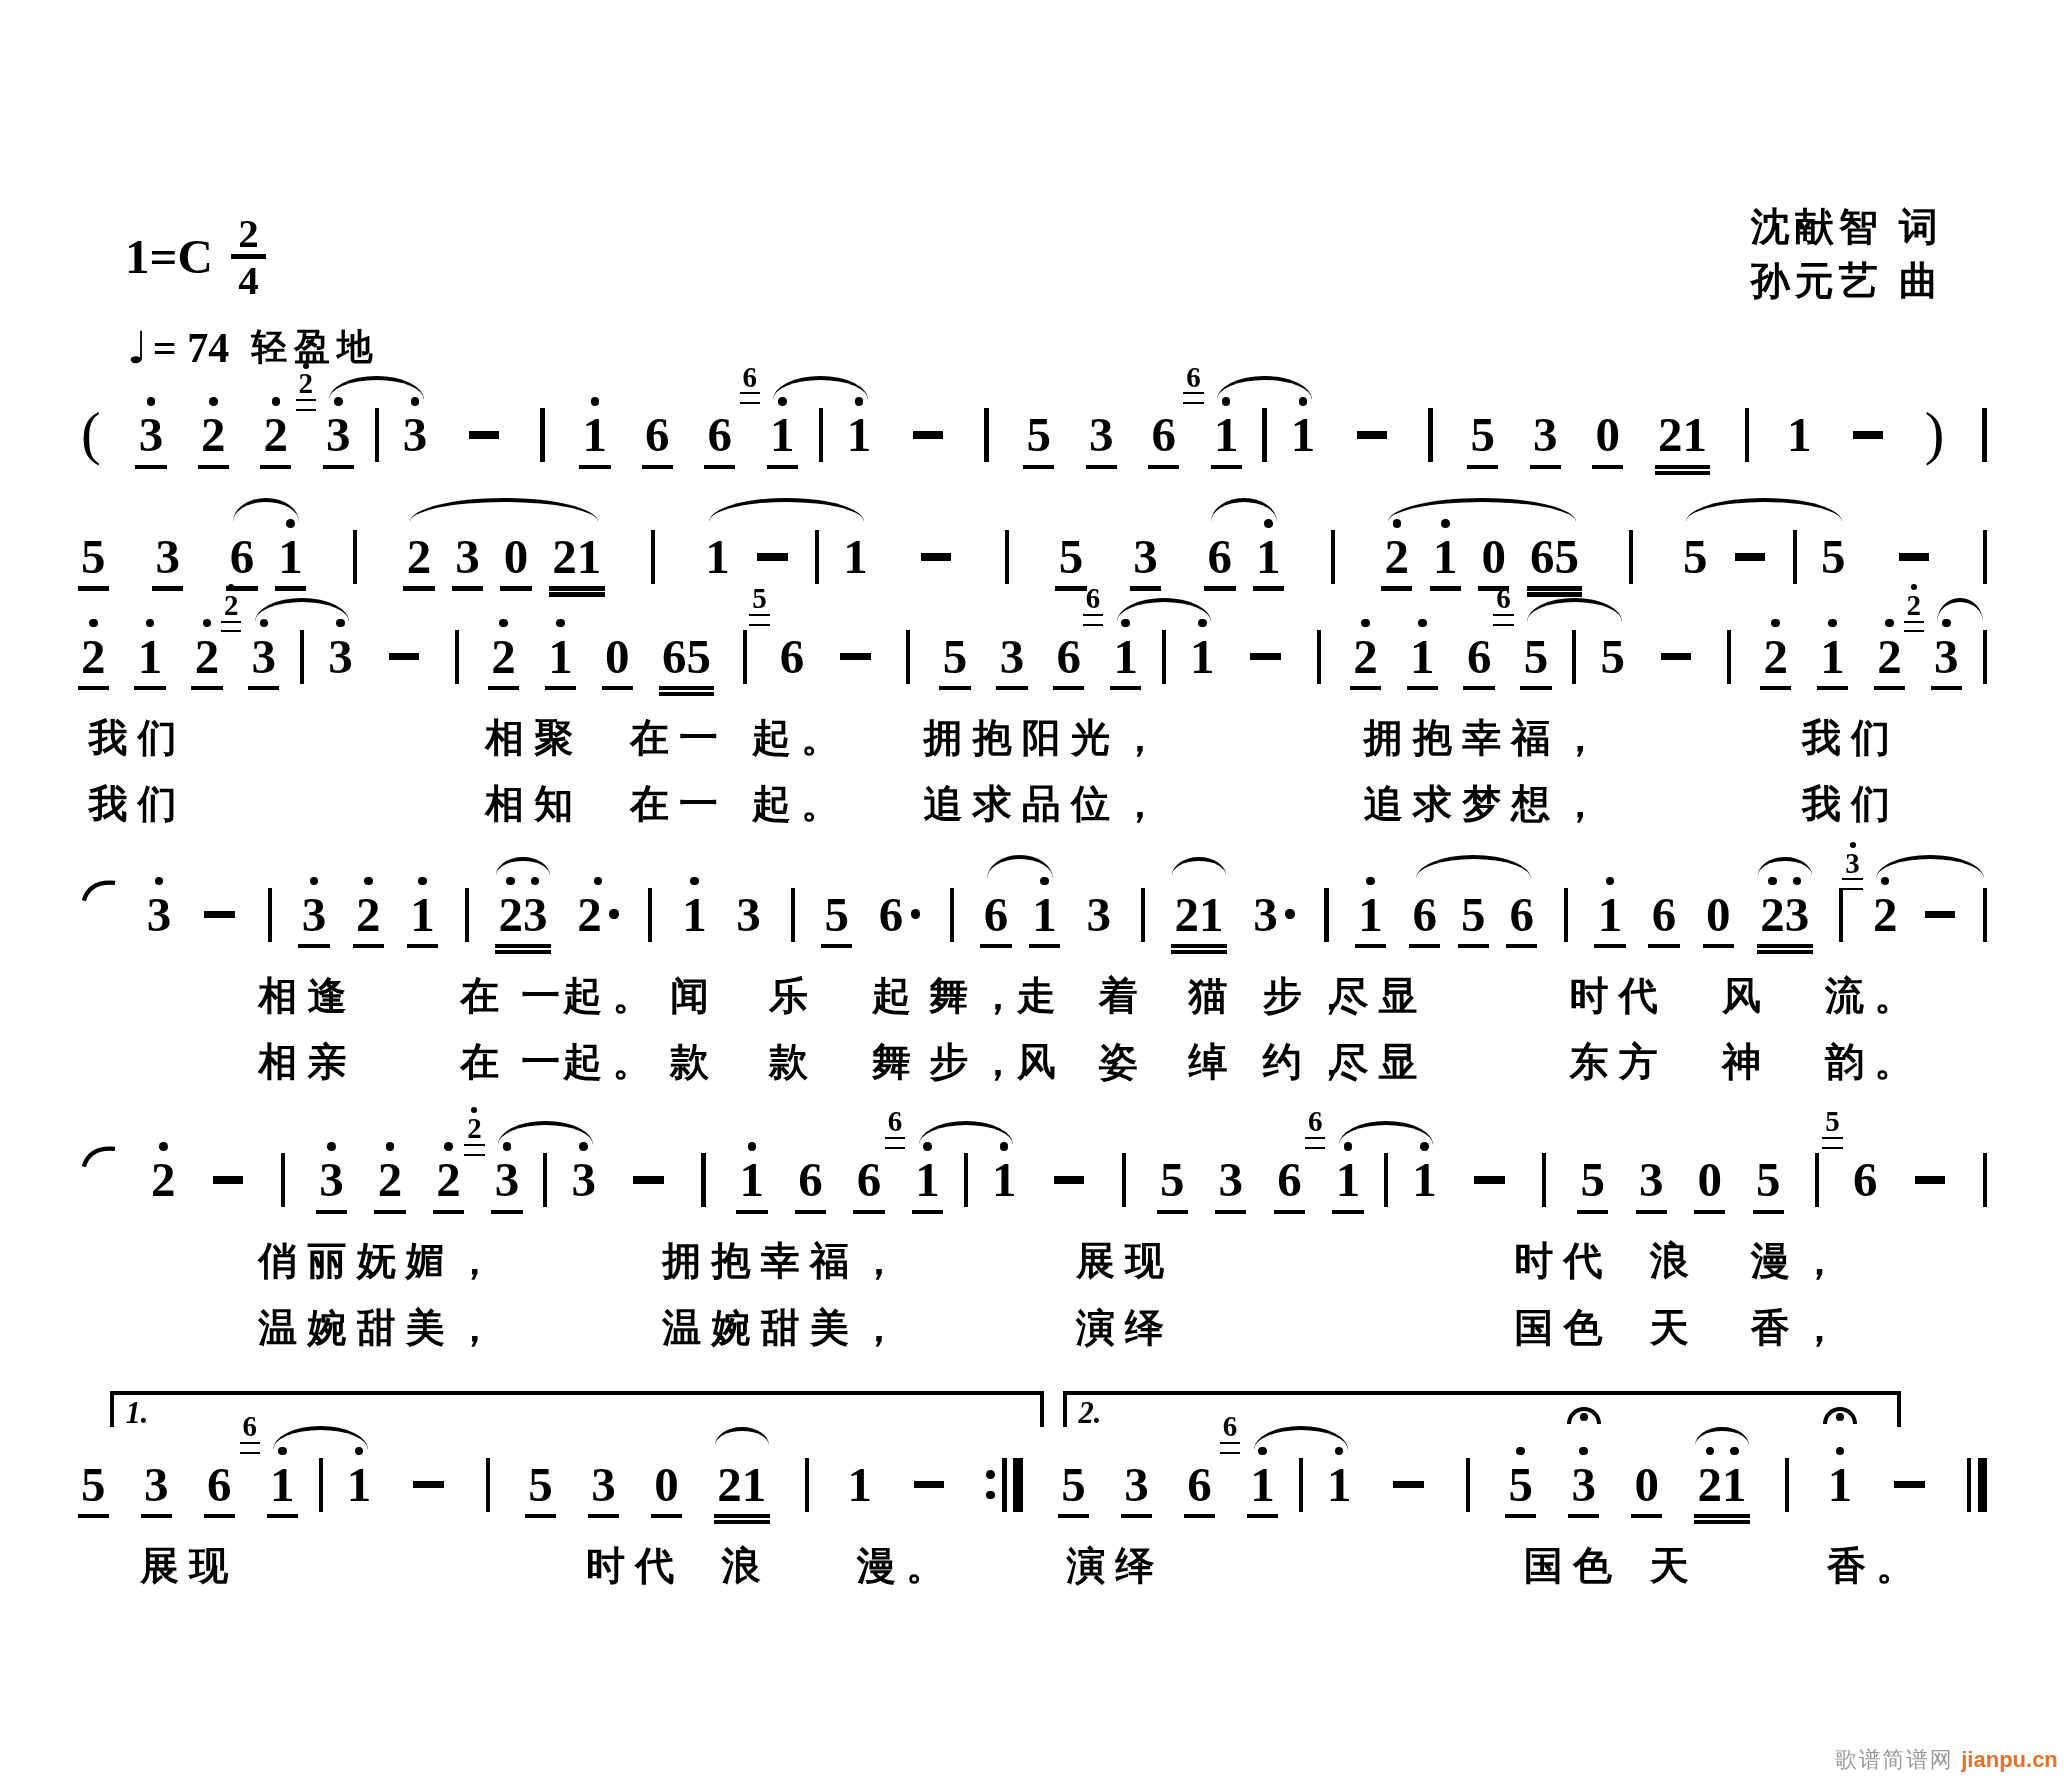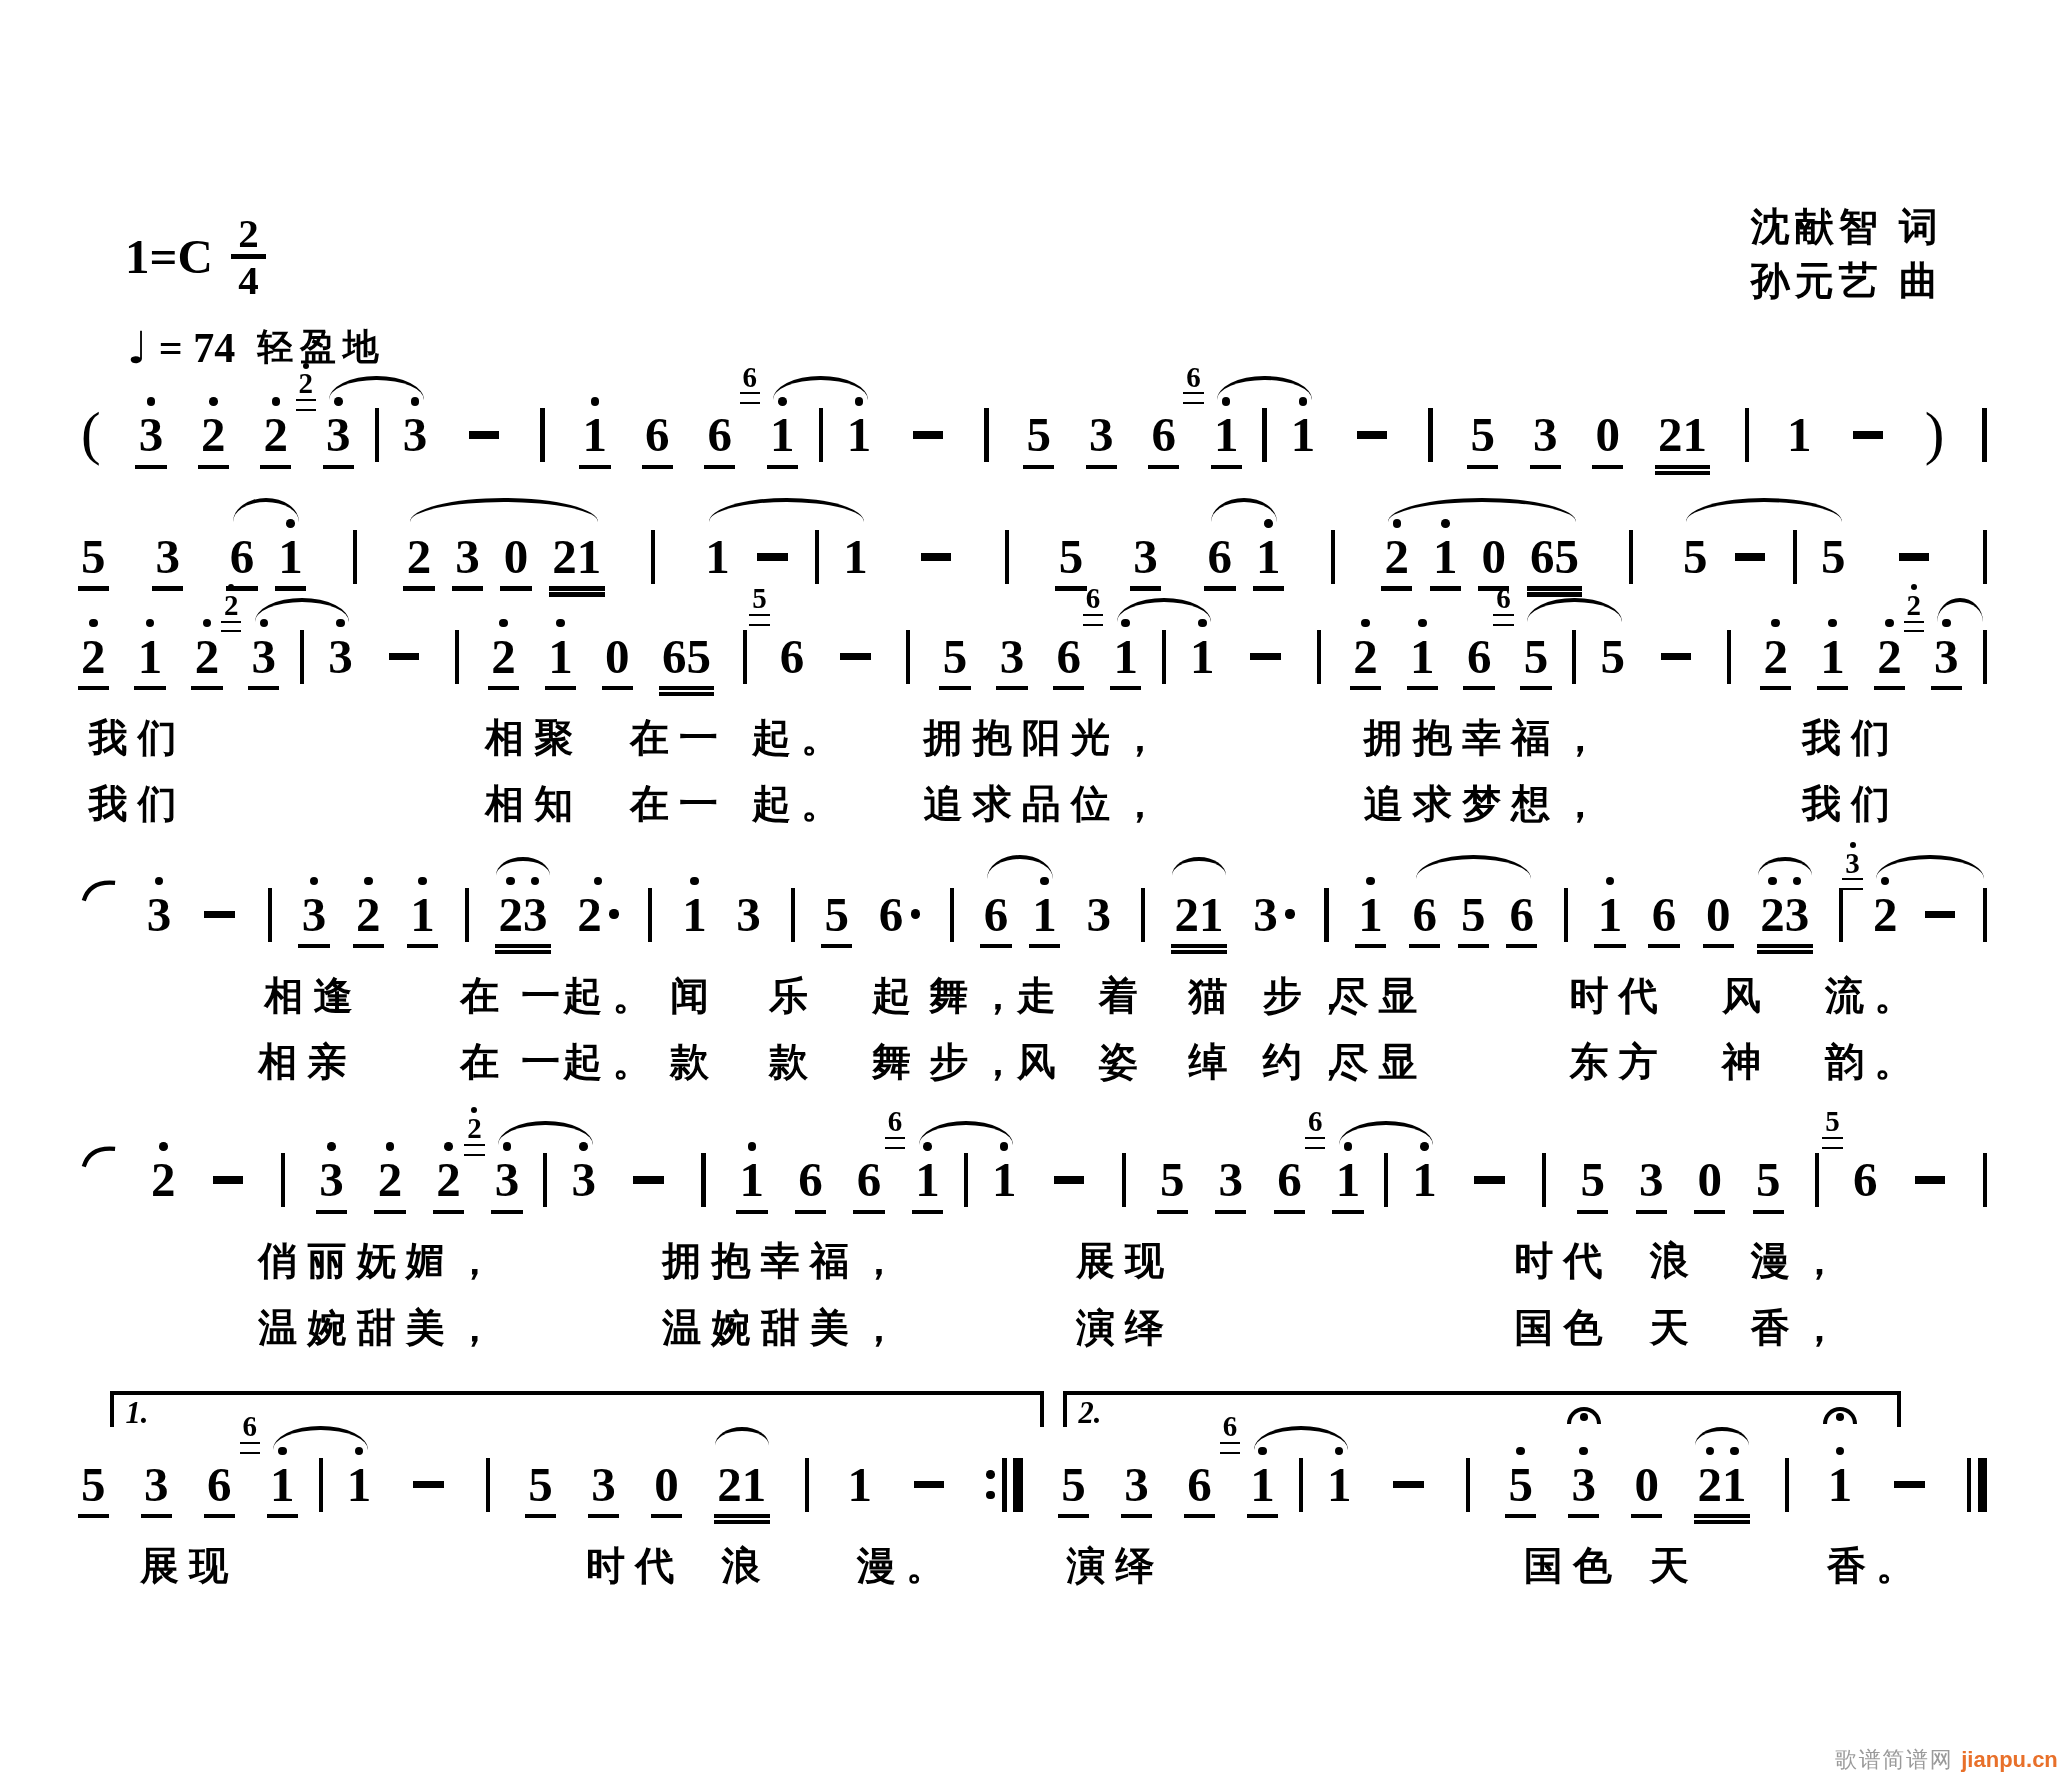--- a/index.html
+++ b/index.html
@@ -9,21 +9,21 @@
   .credits{position:absolute;top:200px;right:125px;text-align:right;font-weight:700;font-size:39px;
            line-height:54px;letter-spacing:5.1px;}
   .keytime{position:absolute;top:212px;left:125px;display:flex;align-items:center;
            font-family:"Liberation Serif",serif;font-weight:700;font-size:49px;}
   .frac{display:inline-flex;flex-direction:column;align-items:center;margin-left:18.6px;
         font-size:41px;line-height:42px;}
   .frac .num{border-bottom:5.1px solid #000;padding:0 6.8px 0px;}
   .frac .den{padding-top:0px;}
   .tempo{position:absolute;top:322px;left:127px;display:flex;align-items:center;}
   .tnote{font-family:"DejaVu Sans",sans-serif;font-weight:700;font-size:44px;}
-  .tval{font-family:"Liberation Serif",serif;font-weight:700;font-size:42px;margin-left:11px;}
+  .tval{font-family:"Liberation Serif",serif;font-weight:700;font-size:42px;margin-left:5px;}
   .texp{font-weight:700;font-size:36px;letter-spacing:6.8px;margin-left:22px;}
   .score{position:absolute;left:81px;right:81px;top:388px;}
   .system{position:relative;}
   .noteline{display:flex;justify-content:space-between;align-items:flex-start;position:relative;}
   
   .tk{position:relative;display:inline-flex;flex-direction:column;align-items:center;}
   .hirow{display:flex;height:20.3px;align-items:flex-end;justify-content:center;align-self:stretch;}
   .hc{flex:1;display:flex;justify-content:center;}
   .hd{width:8.5px;height:8.5px;background:#000;border-radius:50%;margin-bottom:2.5px;}
   .dgrow{display:flex;align-items:flex-start;font-family:"Liberation Serif",serif;font-weight:700;
@@ -1600,21 +1600,21 @@
             <span class="tk">
               <span class="hirow"></span>
               <span class="dgrow">
                 <span class="bb"></span>
               </span>
               <span class="ulrow"></span>
             </span>
           </span>
         </div>
         <div class="vrow">
-          <span class="syl" style="left: 9.3%; margin-left: 6px;">相逢</span>
+          <span class="syl" style="left: 9.3%;">相逢</span>
           <span class="syl" style="left: 19.9%;">在</span>
           <span class="syl" style="left: 23.1%;">一</span>
           <span class="syl" style="left: 25.3%;">起。</span>
           <span class="syl" style="left: 30.9%;">闻</span>
           <span class="syl" style="left: 36.1%;">乐</span>
           <span class="syl" style="left: 41.5%;">起</span>
           <span class="syl" style="left: 44.5%;">舞，</span>
           <span class="syl" style="left: 49.1%;">走</span>
           <span class="syl" style="left: 53.4%;">着</span>
           <span class="syl" style="left: 58.1%;">猫</span>

